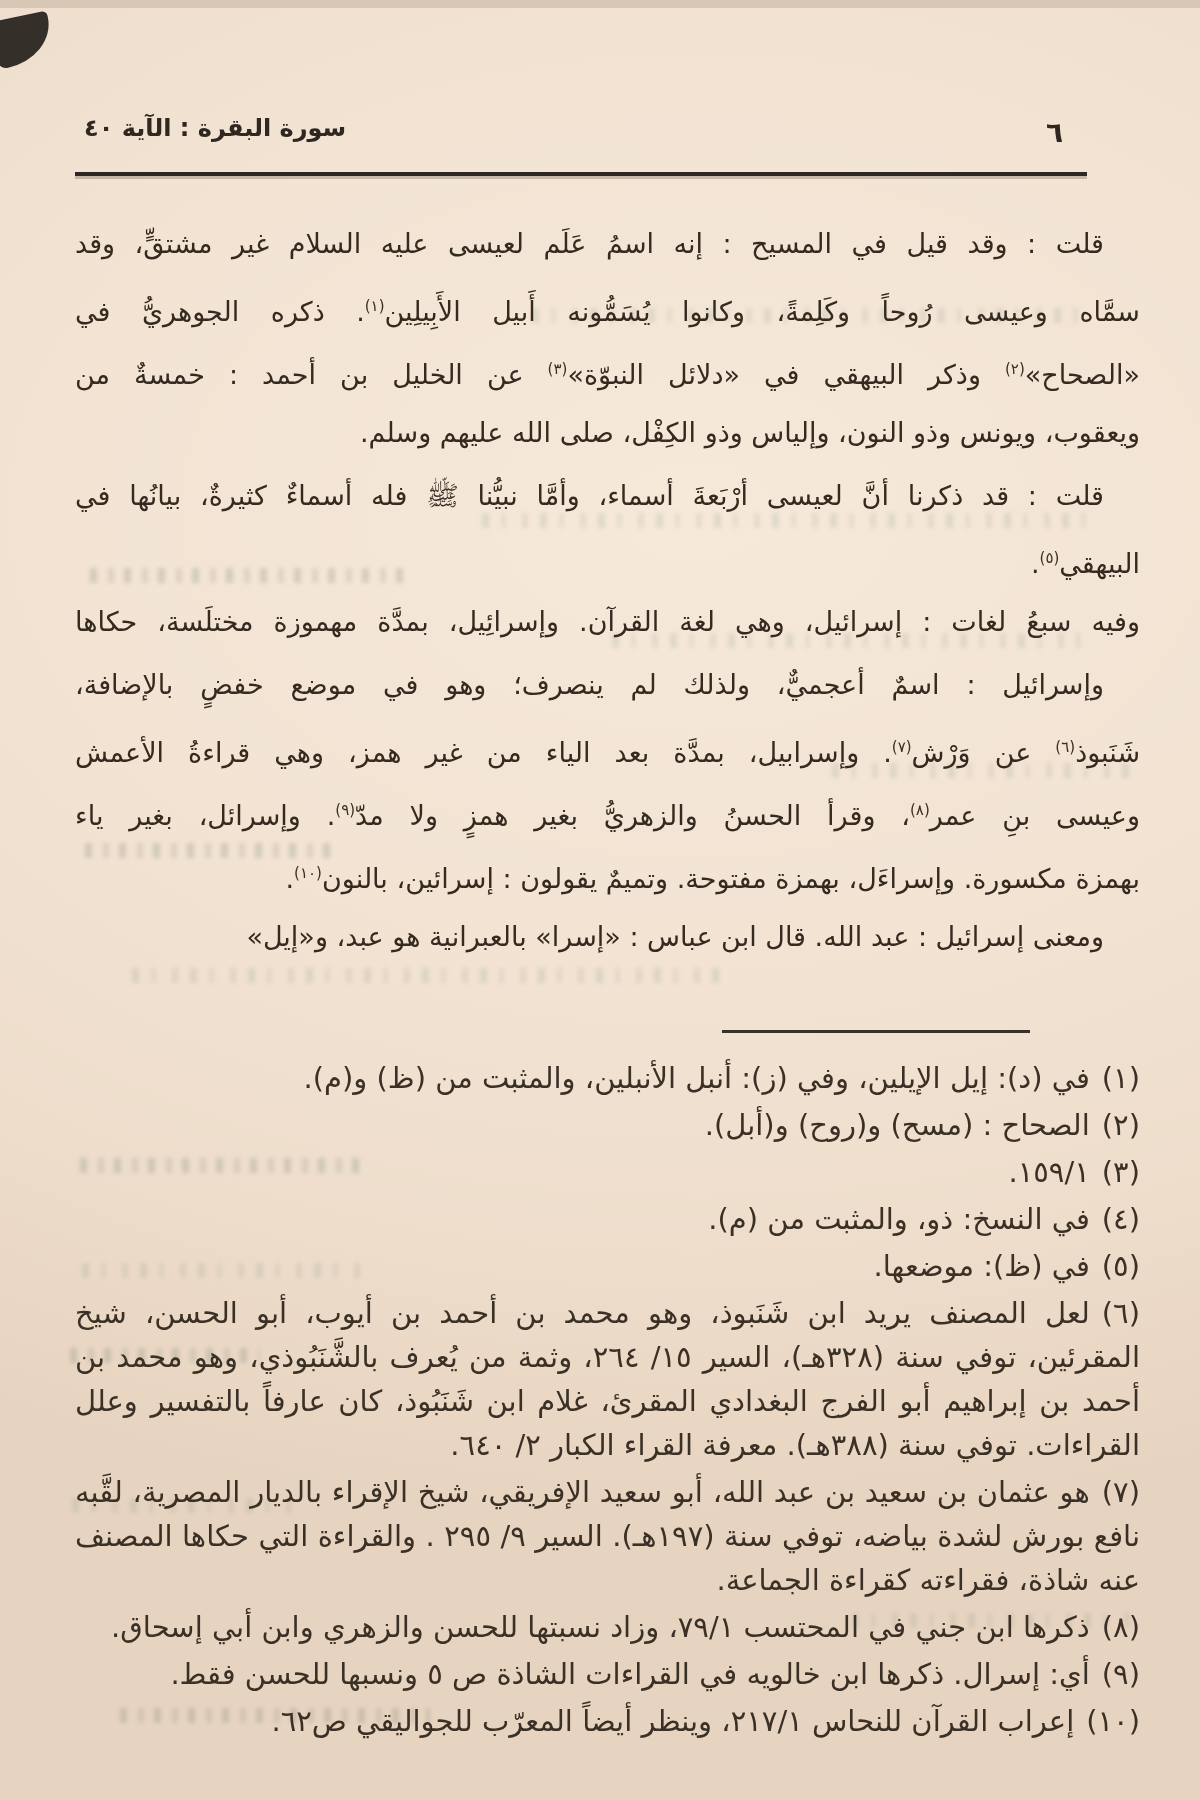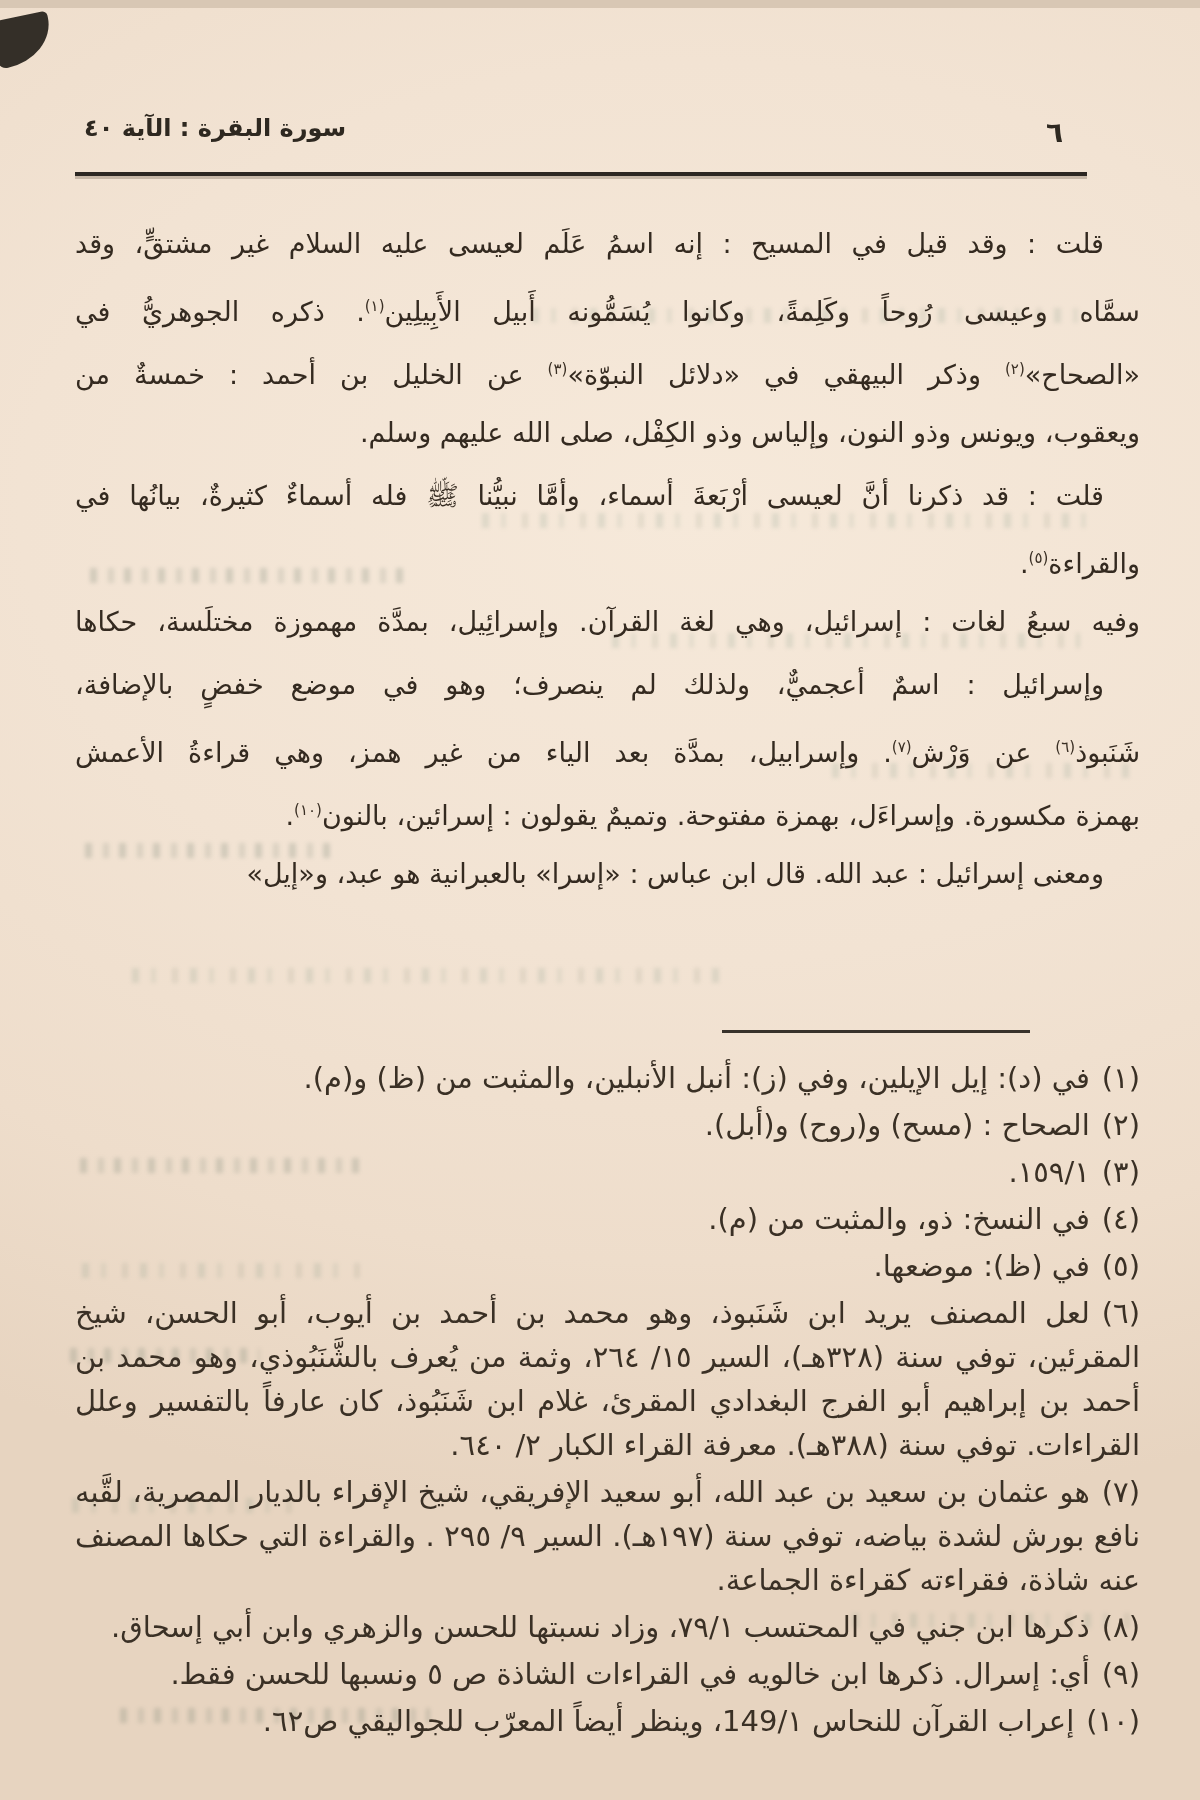--- a/index.html
+++ b/index.html
@@ -111,36 +111,37 @@
   <div class="hdr-title">سورة البقرة : الآية ٤٠</div>
   <div class="hdr-pagenum">٦</div>
   <div class="hdr-rule"></div>
 
   <main class="body-text" id="body-lines">
       <div class="line indent"><span>قلت : وقد قيل في المسيح : إنه اسمُ عَلَم لعيسى عليه السلام غير مشتقٍّ، وقد</span></div>
       <div class="line"><span>سمَّاه وعيسى رُوحاً وكَلِمةً، وكانوا يُسَمُّونه أَبيل الأَبِيلِين</span><span class="fnref">(١)</span><span>. ذكره الجوهريُّ في</span></div>
       <div class="line"><span>«الصحاح»</span><span class="fnref">(٢)</span><span> وذكر البيهقي في «دلائل النبوّة»</span><span class="fnref">(٣)</span><span> عن الخليل بن أحمد : خمسةٌ من</span></div>
       <div class="line last"><span>ويعقوب، ويونس وذو النون، وإلياس وذو الكِفْل، صلى الله عليهم وسلم.</span></div>
       <div class="line indent"><span>قلت : قد ذكرنا أنَّ لعيسى أرْبَعةَ أسماء، وأمَّا نبيُّنا ﷺ فله أسماءٌ كثيرةٌ، بيانُها في</span></div>
-      <div class="line last"><span>والقراءة</span><span class="fnref">(٥)</span><span>.</span></div>
+      <div class="line last"><span>البيهقي</span><span class="fnref">(٥)</span><span>.</span></div>
       <div class="line"><span>وفيه سبعُ لغات : إسرائيل، وهي لغة القرآن. وإسرائِيل، بمدَّة مهموزة مختلَسة، حكاها</span></div>
       <div class="line indent"><span>وإسرائيل : اسمٌ أعجميٌّ، ولذلك لم ينصرف؛ وهو في موضع خفضٍ بالإضافة،</span></div>
       <div class="line"><span>شَنَبوذ</span><span class="fnref">(٦)</span><span> عن وَرْش</span><span class="fnref">(٧)</span><span>. وإسرابيل، بمدَّة بعد الياء من غير همز، وهي قراءةُ الأعمش</span></div>
+      <div class="line"><span>وعيسى بنِ عمر</span><span class="fnref">(٨)</span><span>، وقرأ الحسنُ والزهريُّ بغير همزٍ ولا مدّ</span><span class="fnref">(٩)</span><span>. وإسرائل، بغير ياء</span></div>
       <div class="line last"><span>بهمزة مكسورة. وإسراءَل، بهمزة مفتوحة. وتميمٌ يقولون : إسرائين، بالنون</span><span class="fnref">(١٠)</span><span>.</span></div>
       <div class="line indent last"><span>ومعنى إسرائيل : عبد الله. قال ابن عباس : «إسرا» بالعبرانية هو عبد، و«إيل»</span></div>
     </main>
 
   <div class="fn-sep"></div>
 
   <section class="footnotes" id="footnotes">
       <div class="footnote"><span class="fn-marker">(١)</span><span class="fn-text">في (د): إيل الإيلين، وفي (ز): أنبل الأنبلين، والمثبت من (ظ) و(م).</span></div>
       <div class="footnote"><span class="fn-marker">(٢)</span><span class="fn-text">الصحاح : (مسح) و(روح) و(أبل).</span></div>
       <div class="footnote"><span class="fn-marker">(٣)</span><span class="fn-text">١٥٩/١.</span></div>
       <div class="footnote"><span class="fn-marker">(٤)</span><span class="fn-text">في النسخ: ذو، والمثبت من (م).</span></div>
       <div class="footnote"><span class="fn-marker">(٥)</span><span class="fn-text">في (ظ): موضعها.</span></div>
       <div class="footnote"><span class="fn-marker">(٦)</span><span class="fn-text">لعل المصنف يريد ابن شَنَبوذ، وهو محمد بن أحمد بن أيوب، أبو الحسن، شيخ المقرئين، توفي سنة (٣٢٨هـ)، السير ١٥/ ٢٦٤، وثمة من يُعرف بالشَّنَبُوذي، وهو محمد بن أحمد بن إبراهيم أبو الفرج البغدادي المقرئ، غلام ابن شَنَبُوذ، كان عارفاً بالتفسير وعلل القراءات. توفي سنة (٣٨٨هـ). معرفة القراء الكبار ٢/ ٦٤٠.</span></div>
       <div class="footnote"><span class="fn-marker">(٧)</span><span class="fn-text">هو عثمان بن سعيد بن عبد الله، أبو سعيد الإفريقي، شيخ الإقراء بالديار المصرية، لقَّبه نافع بورش لشدة بياضه، توفي سنة (١٩٧هـ). السير ٩/ ٢٩٥ . والقراءة التي حكاها المصنف عنه شاذة، فقراءته كقراءة الجماعة.</span></div>
       <div class="footnote"><span class="fn-marker">(٨)</span><span class="fn-text">ذكرها ابن جني في المحتسب ٧٩/١، وزاد نسبتها للحسن والزهري وابن أبي إسحاق.</span></div>
       <div class="footnote"><span class="fn-marker">(٩)</span><span class="fn-text">أي: إسرال. ذكرها ابن خالويه في القراءات الشاذة ص ٥ ونسبها للحسن فقط.</span></div>
-      <div class="footnote"><span class="fn-marker">(١٠)</span><span class="fn-text">إعراب القرآن للنحاس 149/١، وينظر أيضاً المعرّب للجواليقي ص٦٢.</span></div>
+      <div class="footnote"><span class="fn-marker">(١٠)</span><span class="fn-text">إعراب القرآن للنحاس ٢١٧/١، وينظر أيضاً المعرّب للجواليقي ص٦٢.</span></div>
     </section>
 
 </div>
 
 </body></html>

